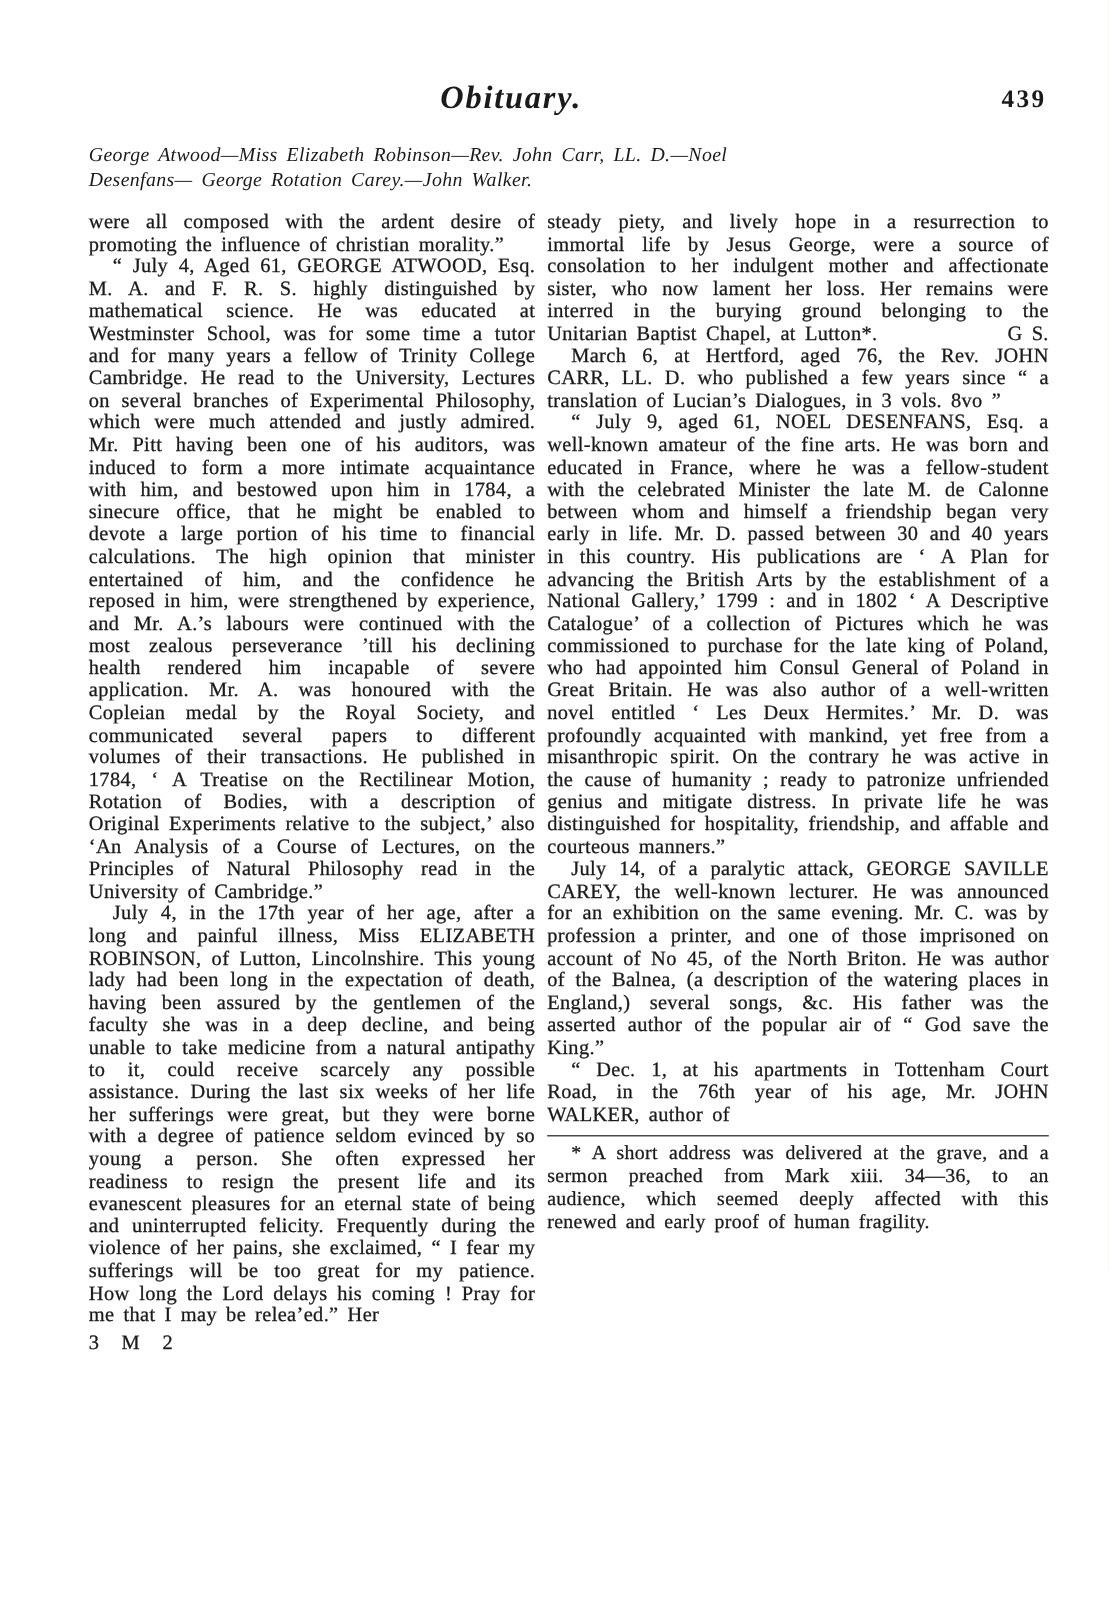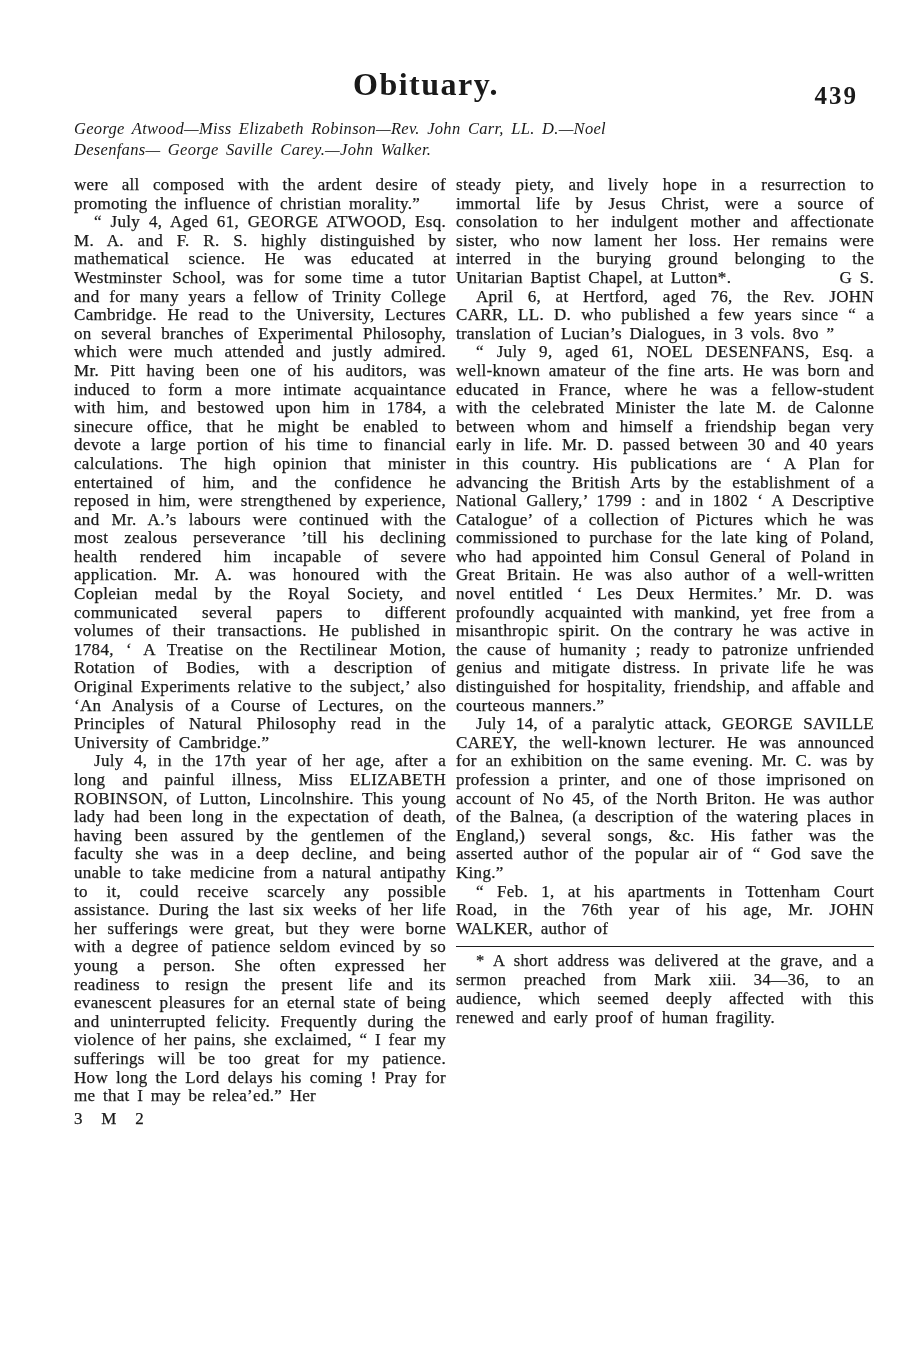--- a/index.html
+++ b/index.html
@@ -21,32 +21,32 @@
   }
   .page-header {
     position: relative;
     height: 40px;
   }
   .page-title {
     position: absolute;
     left: 0;
     right: 96px;
     text-align: center;
+    font-style: italic;
     font-weight: bold;
-    font-size: 32px;
+    font-size: 27px;
     letter-spacing: 1.5px;
   }
   .page-number {
     position: absolute;
-    right: 16px;
+    right: 2px;
     top: 4px;
     font-weight: bold;
-    font-size: 25px;
+    font-size: 21px;
     letter-spacing: 2px;
-    margin-top: 12px;
   }
   .subject {
     margin-top: 12px;
     text-align: left;
     font-style: italic;
     font-size: 16.5px;
     line-height: 21px;
     letter-spacing: 0.3px;
     word-spacing: 3px;
   }
@@ -99,40 +99,40 @@
 
 <div class="page">
 
   <div class="page-header">
     <div class="page-title">Obituary.</div>
     <div class="page-number">439</div>
   </div>
 
   <div class="subject">
     <div>George Atwood—Miss Elizabeth Robinson—Rev. John Carr, LL. D.—Noel</div>
-    <div>Desenfans— George Saville Carey.—John Walker.</div>
+    <div>Desenfans— George Rotation Carey.—John Walker.</div>
   </div>
 
   <div class="columns">
 
     <div class="col col-left">
       <p>were all composed with the ardent desire of promoting the influence of christian morality.”</p>
       <p class="indent">“ July 4, Aged 61, GEORGE ATWOOD, Esq. M. A. and F. R. S. highly distinguished by mathematical science. He was educated at Westminster School, was for some time a tutor and for many years a fellow of Trinity College Cambridge. He read to the University, Lectures on several branches of Experimental Philosophy, which were much attended and justly admired. Mr. Pitt having been one of his auditors, was induced to form a more intimate acquaintance with him, and bestowed upon him in 1784, a sinecure office, that he might be enabled to devote a large portion of his time to financial calculations. The high opinion that minister entertained of him, and the confidence he reposed in him, were strengthened by experience, and Mr. A.’s labours were continued with the most zealous perseverance ’till his declining health rendered him incapable of severe application. Mr. A. was honoured with the Copleian medal by the Royal Society, and communicated several papers to different volumes of their transactions. He published in 1784, ‘ A Treatise on the Rectilinear Motion, Rotation of Bodies, with a description of Original Experiments relative to the subject,’ also ‘An Analysis of a Course of Lectures, on the Principles of Natural Philosophy read in the University of Cambridge.”</p>
       <p class="indent">July 4, in the 17th year of her age, after a long and painful illness, Miss ELIZABETH ROBINSON, of Lutton, Lincolnshire. This young lady had been long in the expectation of death, having been assured by the gentlemen of the faculty she was in a deep decline, and being unable to take medicine from a natural antipathy to it, could receive scarcely any possible assistance. During the last six weeks of her life her sufferings were great, but they were borne with a degree of patience seldom evinced by so young a person. She often expressed her readiness to resign the present life and its evanescent pleasures for an eternal state of being and uninterrupted felicity. Frequently during the violence of her pains, she exclaimed, “ I fear my sufferings will be too great for my patience. How long the Lord delays his coming ! Pray for me that I may be relea’ed.” Her</p>
       <div class="sig-mark">3 M 2</div>
     </div>
 
     <div class="col col-right">
       <p>
-        <span>steady piety, and lively hope in a resurrection to immortal life by Jesus Christ, were a source of consolation to her indulgent mother and affectionate sister, who now lament her loss. Her remains were interred in the burying ground belonging to the Unitarian Baptist Chapel, at Lutton*.</span>
+        <span>steady piety, and lively hope in a resurrection to immortal life by Jesus George, were a source of consolation to her indulgent mother and affectionate sister, who now lament her loss. Her remains were interred in the burying ground belonging to the Unitarian Baptist Chapel, at Lutton*.</span>
         <span class="gs">G S.</span>
       </p>
-      <p class="indent">April 6, at Hertford, aged 76, the Rev. JOHN CARR, LL. D. who published a few years since “ a translation of Lucian’s Dialogues, in 3 vols. 8vo ”</p>
+      <p class="indent">March 6, at Hertford, aged 76, the Rev. JOHN CARR, LL. D. who published a few years since “ a translation of Lucian’s Dialogues, in 3 vols. 8vo ”</p>
       <p class="indent">“ July 9, aged 61, NOEL DESENFANS, Esq. a well-known amateur of the fine arts. He was born and educated in France, where he was a fellow-student with the celebrated Minister the late M. de Calonne between whom and himself a friendship began very early in life. Mr. D. passed between 30 and 40 years in this country. His publications are ‘ A Plan for advancing the British Arts by the establishment of a National Gallery,’ 1799 : and in 1802 ‘ A Descriptive Catalogue’ of a collection of Pictures which he was commissioned to purchase for the late king of Poland, who had appointed him Consul General of Poland in Great Britain. He was also author of a well-written novel entitled ‘ Les Deux Hermites.’ Mr. D. was profoundly acquainted with mankind, yet free from a misanthropic spirit. On the contrary he was active in the cause of humanity ; ready to patronize unfriended genius and mitigate distress. In private life he was distinguished for hospitality, friendship, and affable and courteous manners.”</p>
       <p class="indent">July 14, of a paralytic attack, GEORGE SAVILLE CAREY, the well-known lecturer. He was announced for an exhibition on the same evening. Mr. C. was by profession a printer, and one of those imprisoned on account of No 45, of the North Briton. He was author of the Balnea, (a description of the watering places in England,) several songs, &amp;c. His father was the asserted author of the popular air of “ God save the King.”</p>
-      <p class="indent">“ Feb. 1, at his apartments in Tottenham Court Road, in the 76th year of his age, Mr. JOHN WALKER, author of</p>
+      <p class="indent">“ Dec. 1, at his apartments in Tottenham Court Road, in the 76th year of his age, Mr. JOHN WALKER, author of</p>
       <hr class="footnote-rule">
       <p class="footnote">* A short address was delivered at the grave, and a sermon preached from Mark xiii. 34—36, to an audience, which seemed deeply affected with this renewed and early proof of human fragility.</p>
     </div>
 
   </div>
 
 </div>
 
 </body></html>

